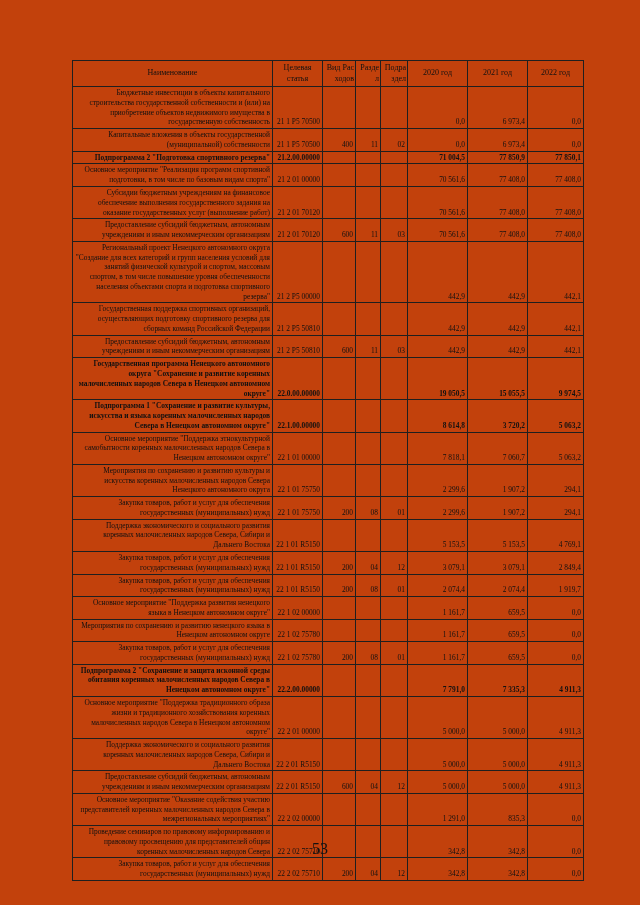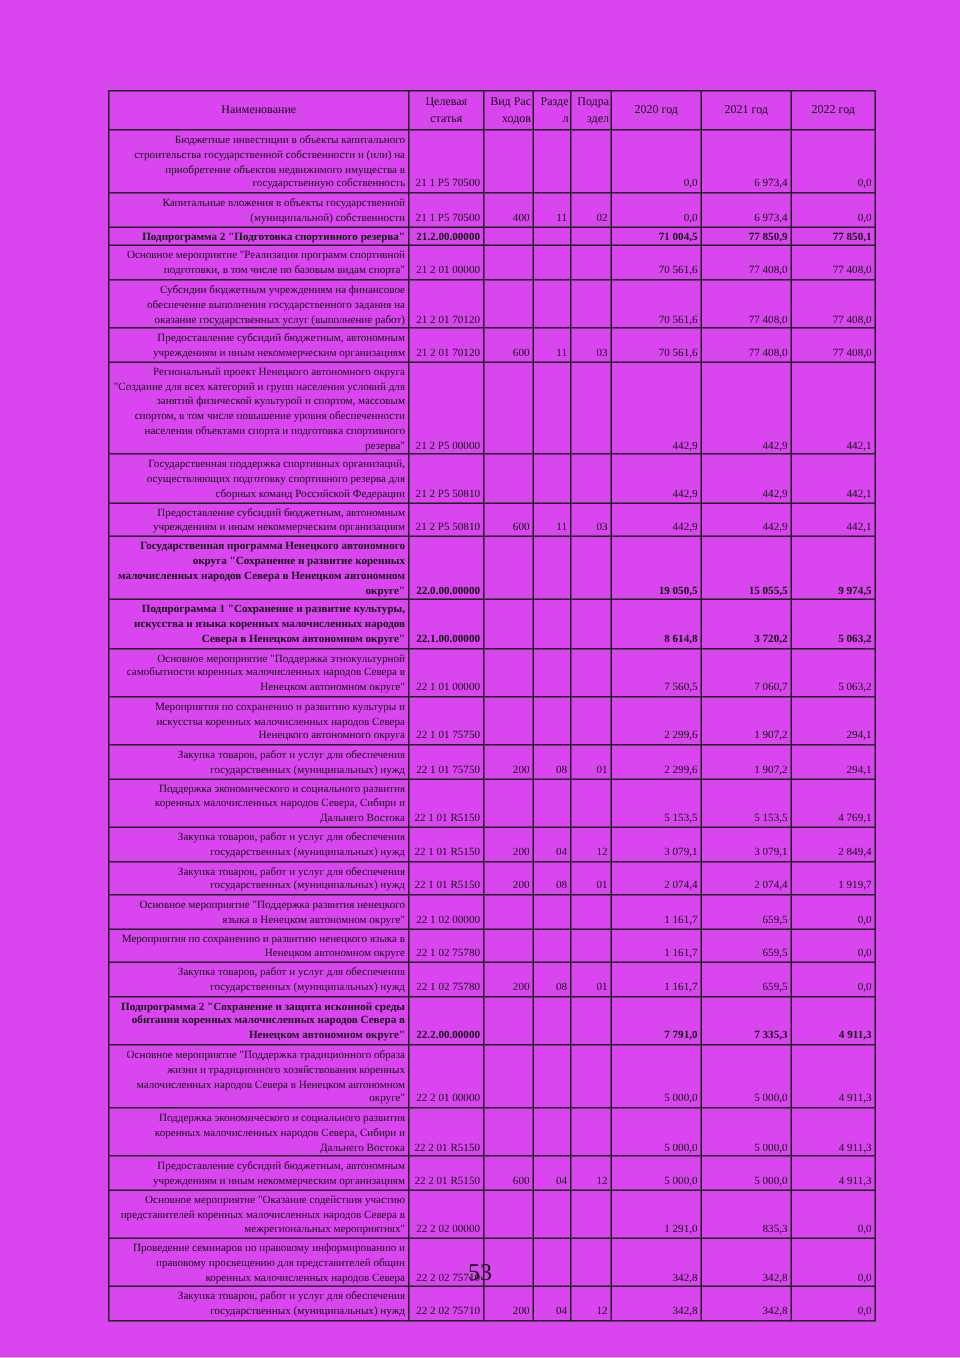--- a/index.html
+++ b/index.html
@@ -1,20 +1,20 @@
 <!DOCTYPE html>
 <html><head>
 <meta charset="utf-8">
 <style>
   html, body { margin: 0; padding: 0; background: #ffffff; }
   .page {
     position: relative;
     width: 640px;
     height: 905px;
-    background: #d946ef;
+    background: #c2410c;
     font-family: "Liberation Serif", serif;
     color: #111111;
     overflow: hidden;
   }
   table.budget {
     position: absolute;
     left: 72px;
     top: 60px;
     width: 511px;
     border-collapse: collapse;
@@ -188,21 +188,21 @@
           <td class="num">8 614,8</td>
           <td class="num">3 720,2</td>
           <td class="num">5 063,2</td>
         </tr>
         <tr>
           <td class="name">Основное мероприятие "Поддержка этнокультурной самобытности коренных малочисленных народов Севера в Ненецком автономном округе"</td>
           <td class="code">22 1 01 00000</td>
           <td class="small"></td>
           <td class="small"></td>
           <td class="small"></td>
-          <td class="num">7 560,5</td>
+          <td class="num">7 818,1</td>
           <td class="num">7 060,7</td>
           <td class="num">5 063,2</td>
         </tr>
         <tr>
           <td class="name">Мероприятия по сохранению и развитию культуры и искусства коренных малочисленных народов Севера Ненецкого автономного округа</td>
           <td class="code">22 1 01 75750</td>
           <td class="small"></td>
           <td class="small"></td>
           <td class="small"></td>
           <td class="num">2 299,6</td>

